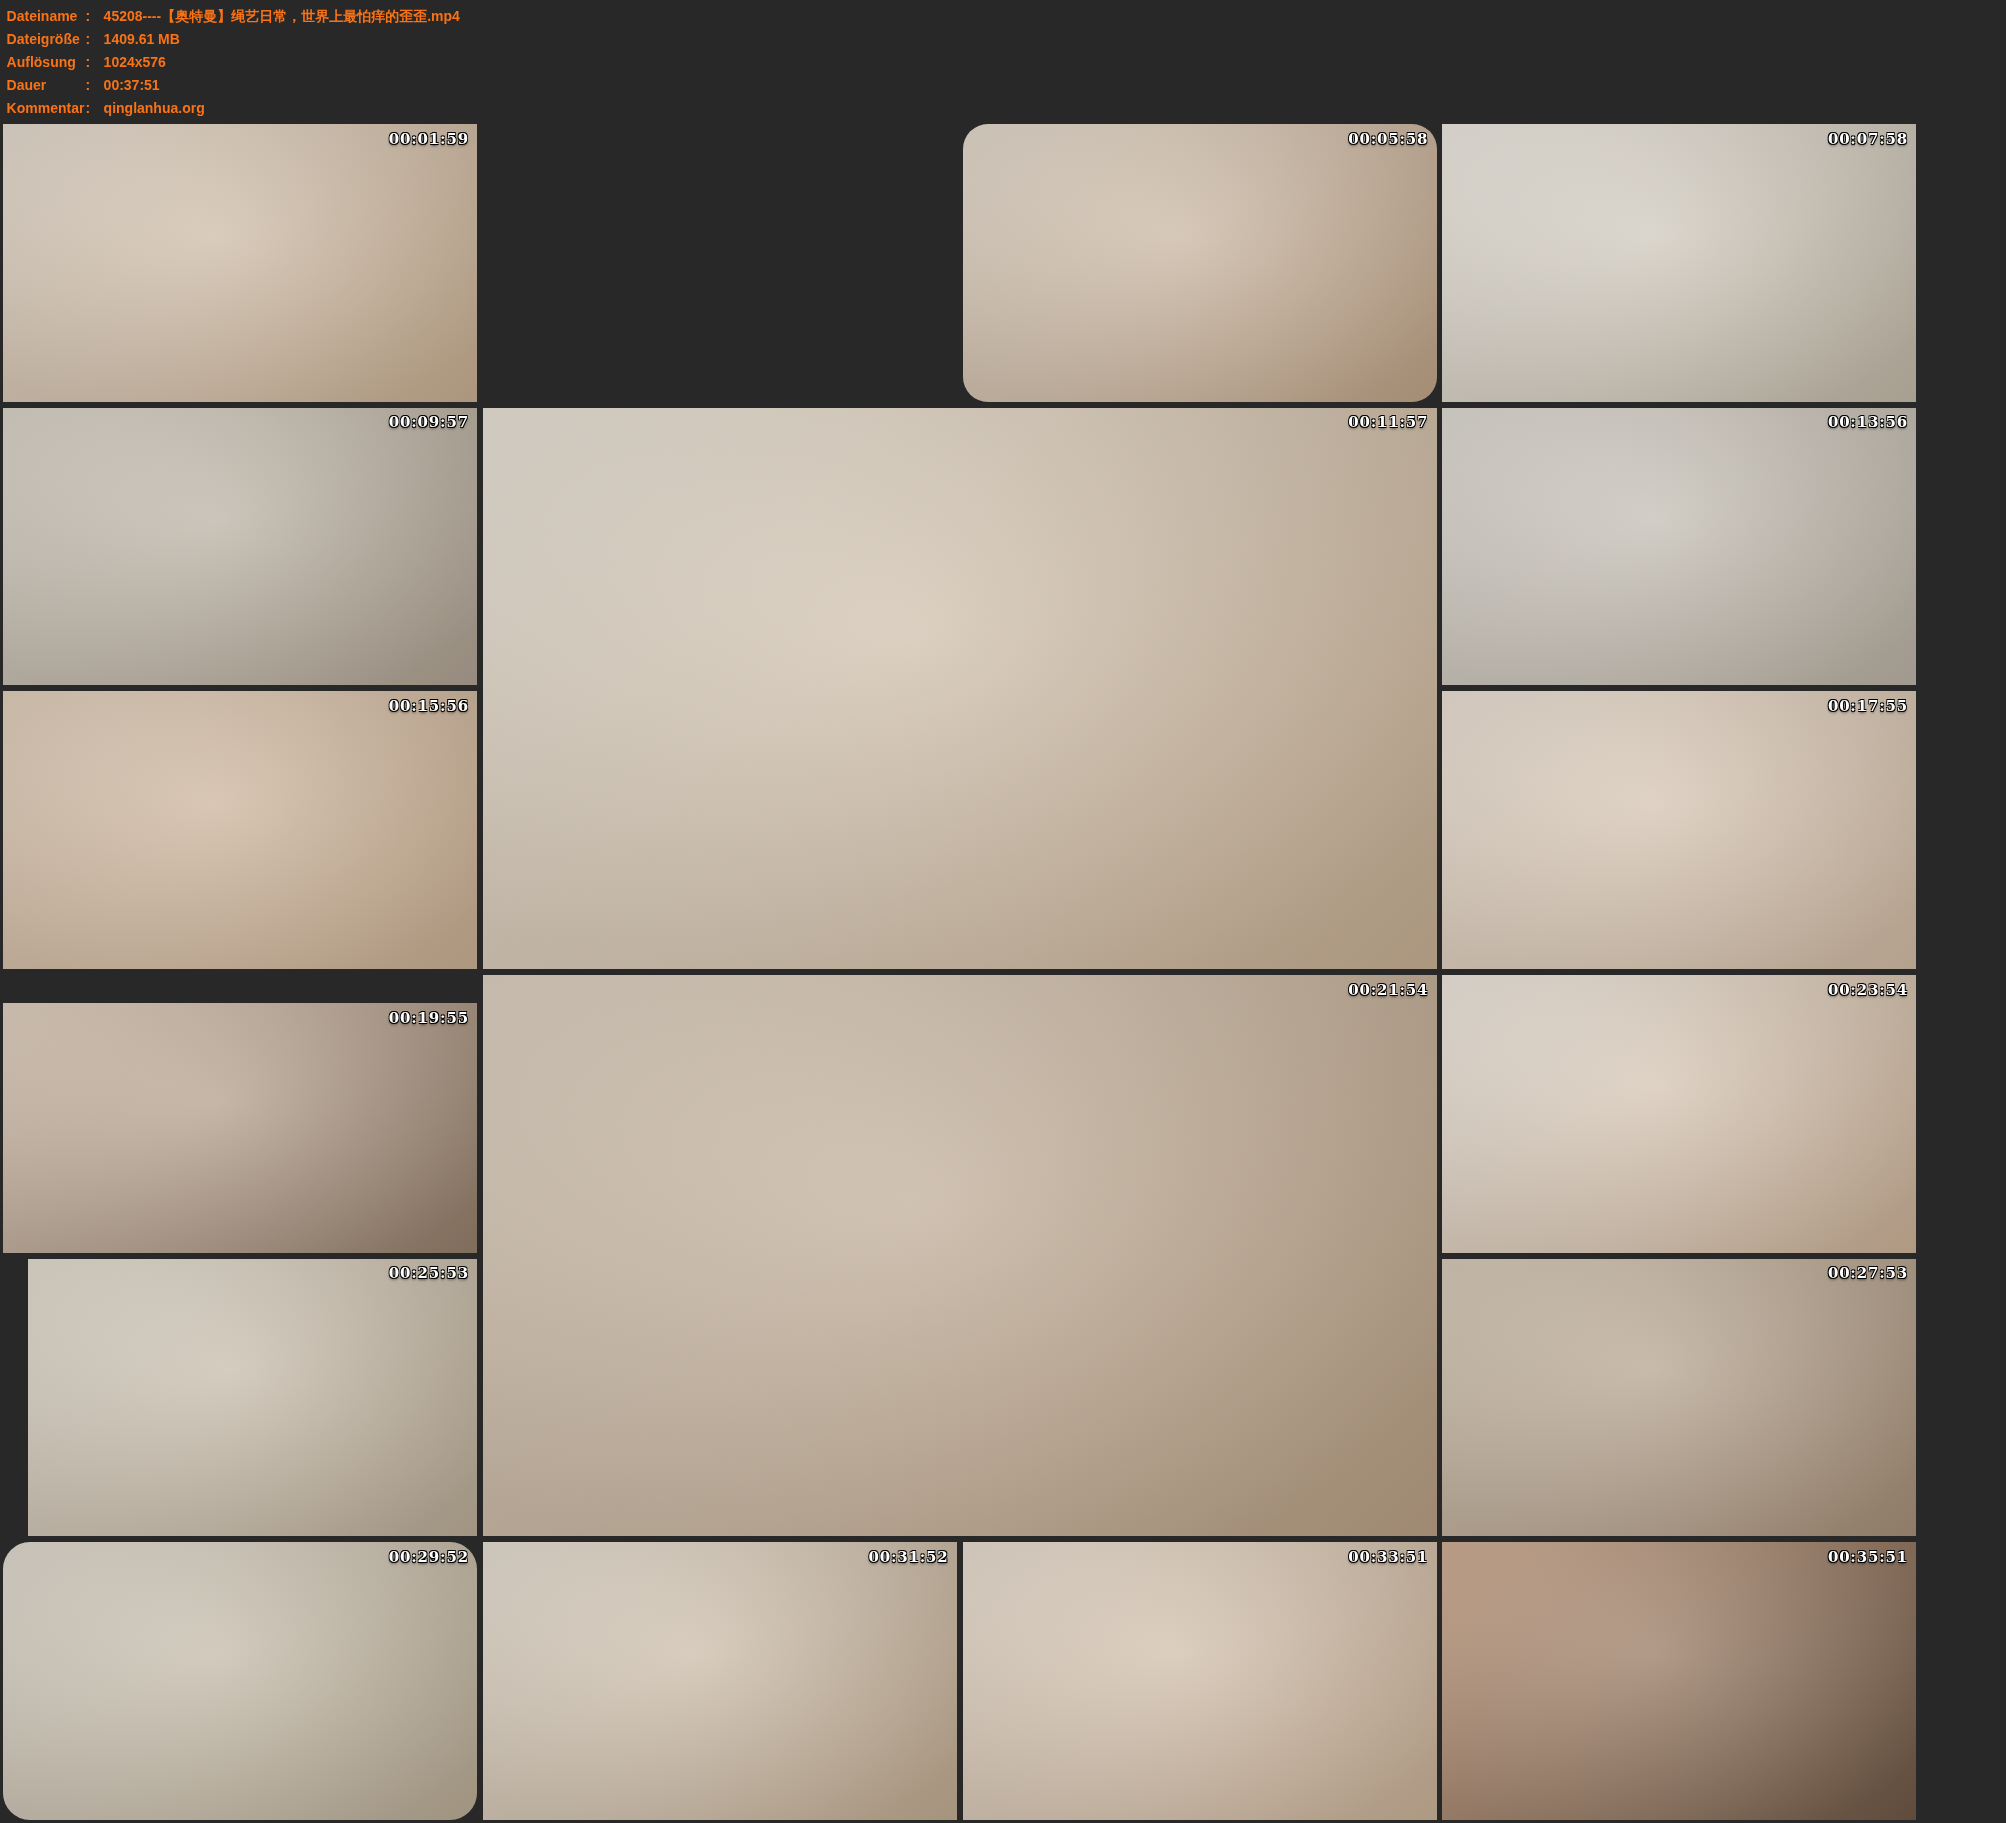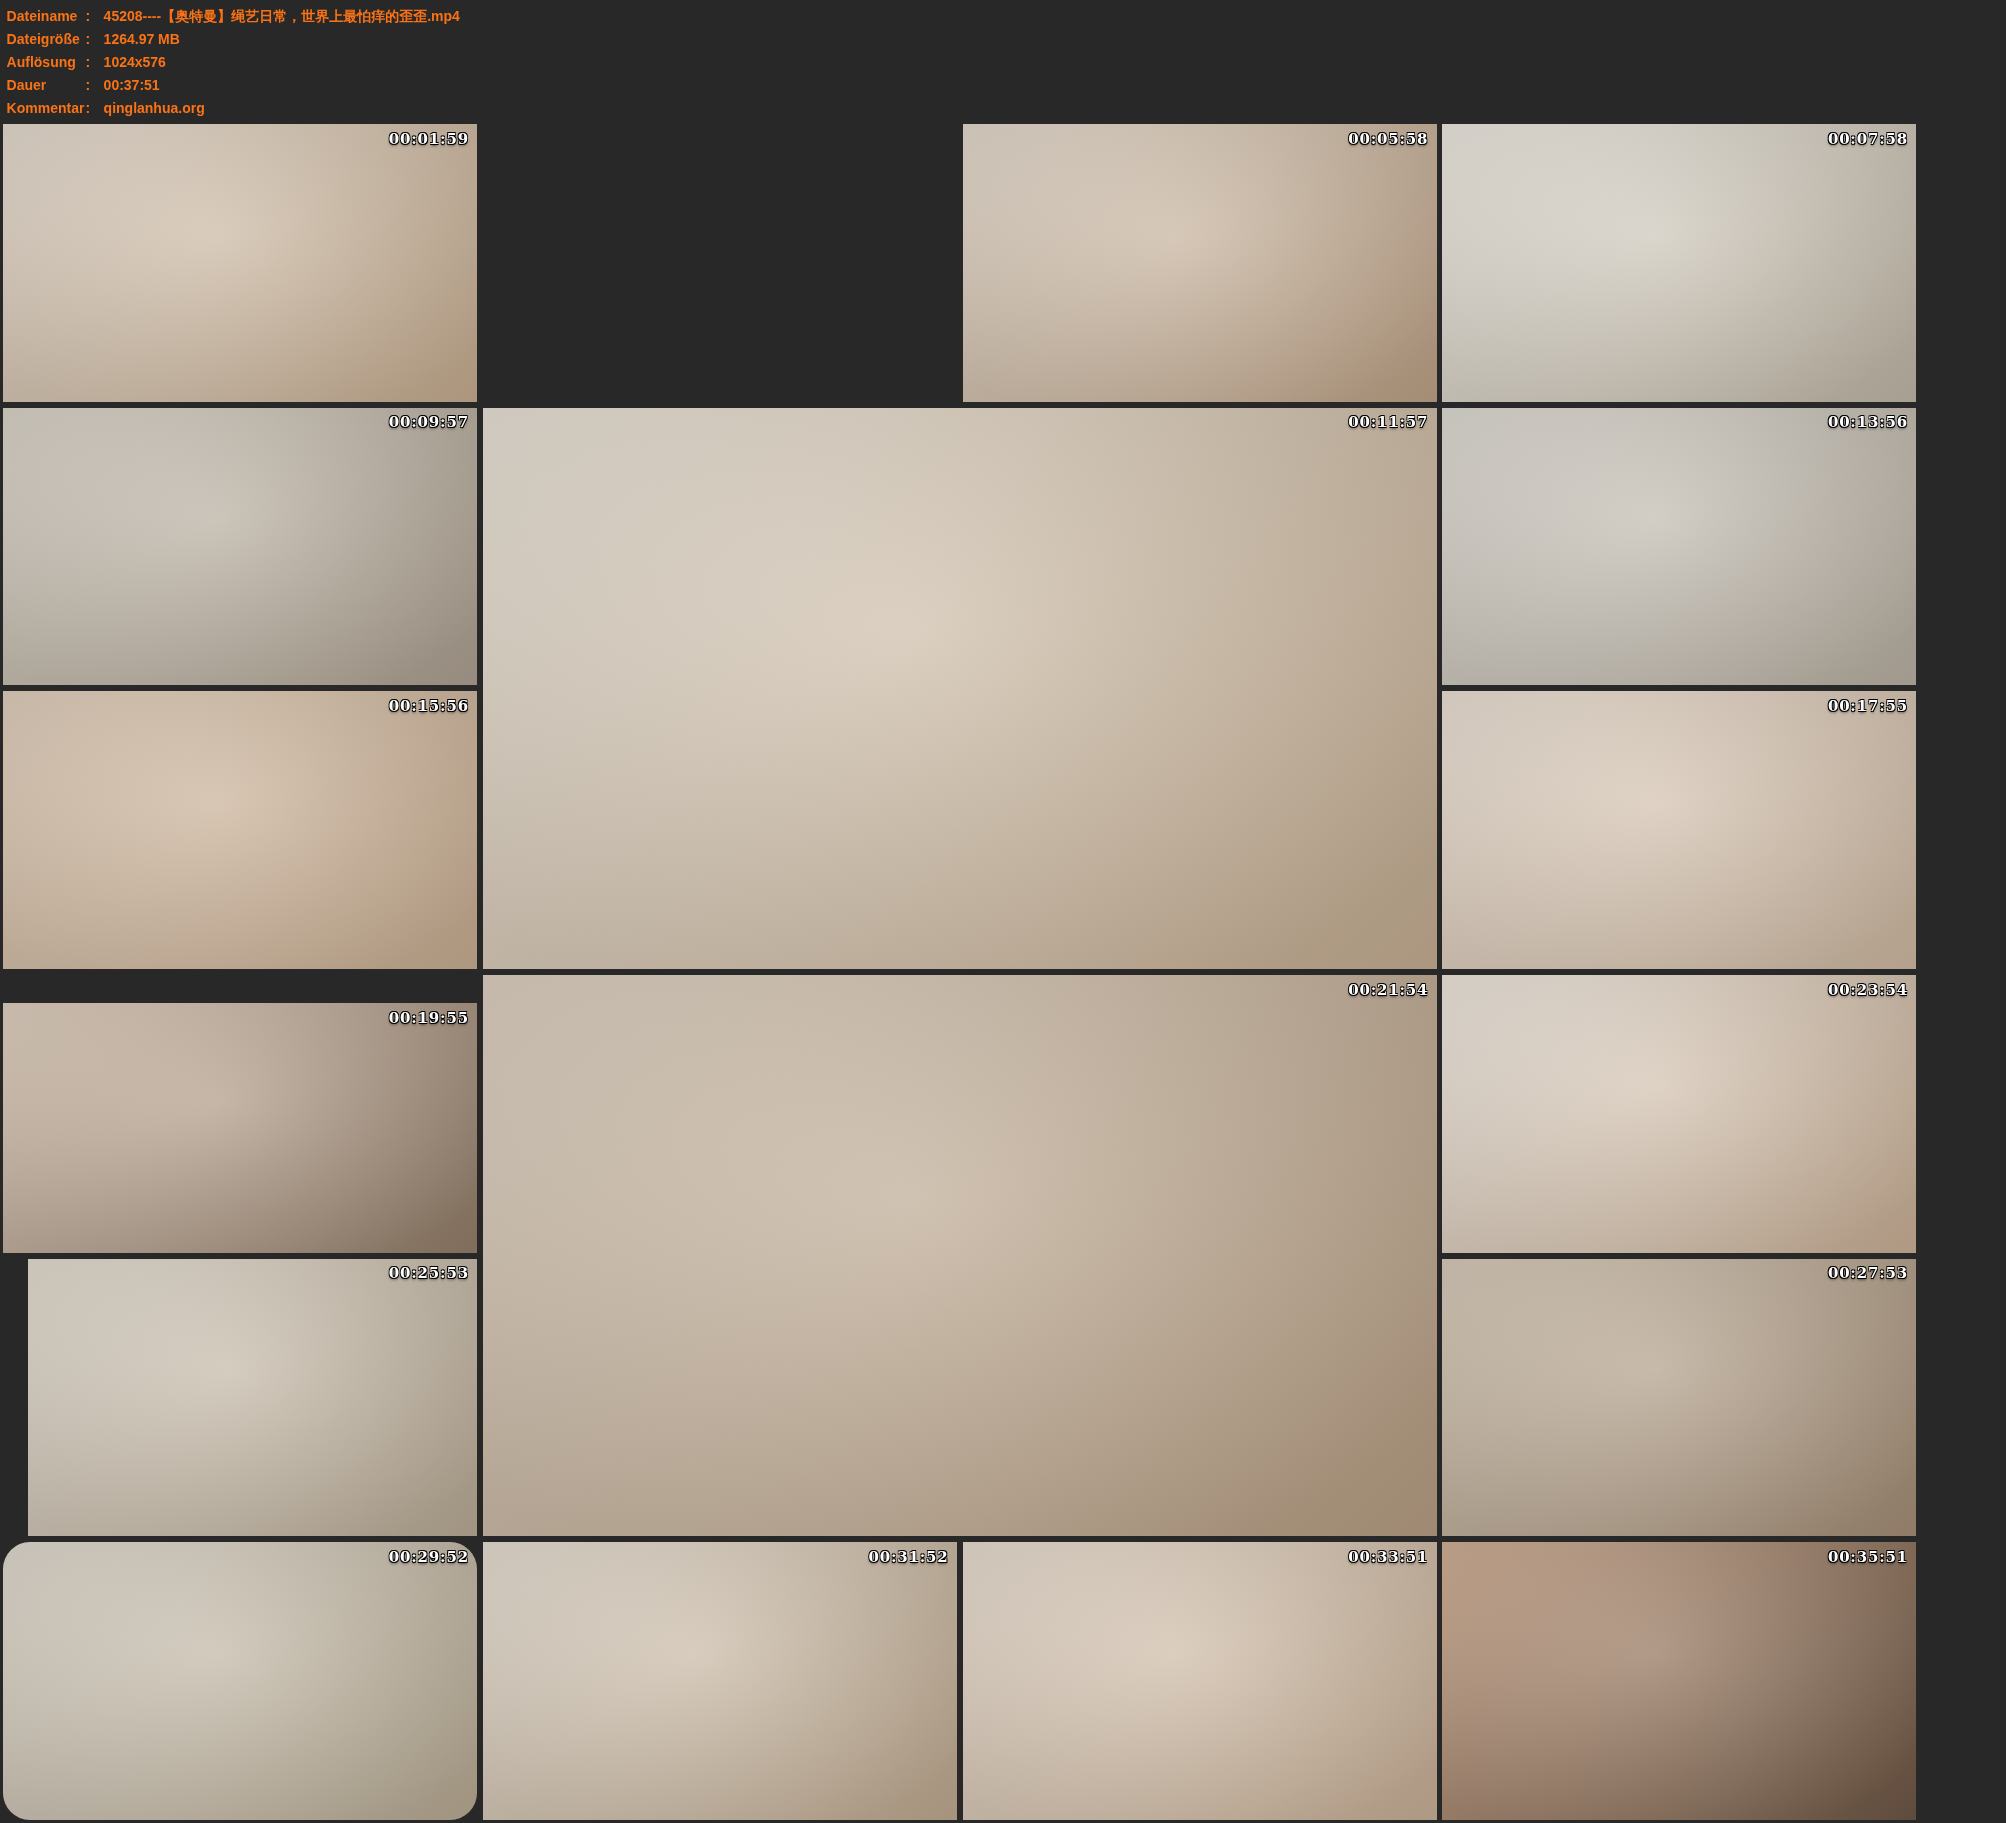--- a/index.html
+++ b/index.html
@@ -87,21 +87,21 @@
 
   <div class="meta-header">
     <div class="meta-row">
       <span class="meta-label">Dateiname</span>
       <span class="meta-sep">:</span>
       <span class="meta-value">45208----【奥特曼】绳艺日常，世界上最怕痒的歪歪.mp4</span>
     </div>
     <div class="meta-row">
       <span class="meta-label">Dateigröße</span>
       <span class="meta-sep">:</span>
-      <span class="meta-value">1264.97 MB</span>
+      <span class="meta-value">1409.61 MB</span>
     </div>
     <div class="meta-row">
       <span class="meta-label">Auflösung</span>
       <span class="meta-sep">:</span>
       <span class="meta-value">1024x576</span>
     </div>
     <div class="meta-row">
       <span class="meta-label">Dauer</span>
       <span class="meta-sep">:</span>
       <span class="meta-value">00:37:51</span>
@@ -110,21 +110,21 @@
       <span class="meta-label">Kommentar</span>
       <span class="meta-sep">:</span>
       <span class="meta-value">qinglanhua.org</span>
     </div>
   </div>
 
   <div class="sheet">
     <div class="tile" style="grid-area: 1 / 1 / 2 / 2; background: linear-gradient(135deg, rgb(222, 212, 200) 0%, rgb(192, 167, 139) 100%);">
       <span class="ts">00:01:59</span>
     </div>
-    <div class="tile" style="grid-area: 1 / 3 / 2 / 4; background: linear-gradient(135deg, rgb(221, 211, 198) 0%, rgb(184, 157, 130) 100%);">
+    <div class="tile" style="grid-area: 1 / 3 / 2 / 4; background: linear-gradient(135deg, rgb(221, 211, 198) 0%, rgb(184, 157, 130) 100%); border-radius: 25px;">
       <span class="ts">00:05:58</span>
     </div>
     <div class="tile" style="grid-area: 1 / 4 / 2 / 5; background: linear-gradient(135deg, rgb(230, 226, 218) 0%, rgb(186, 177, 161) 100%);">
       <span class="ts">00:07:58</span>
     </div>
 
     <div class="tile" style="grid-area: 2 / 1 / 3 / 2; background: linear-gradient(135deg, rgb(212, 206, 195) 0%, rgb(167, 155, 140) 100%);">
       <span class="ts">00:09:57</span>
     </div>
     <div class="tile" style="grid-area: 2 / 2 / 4 / 4; background: linear-gradient(135deg, rgb(226, 219, 208) 0%, rgb(191, 168, 141) 100%);">

